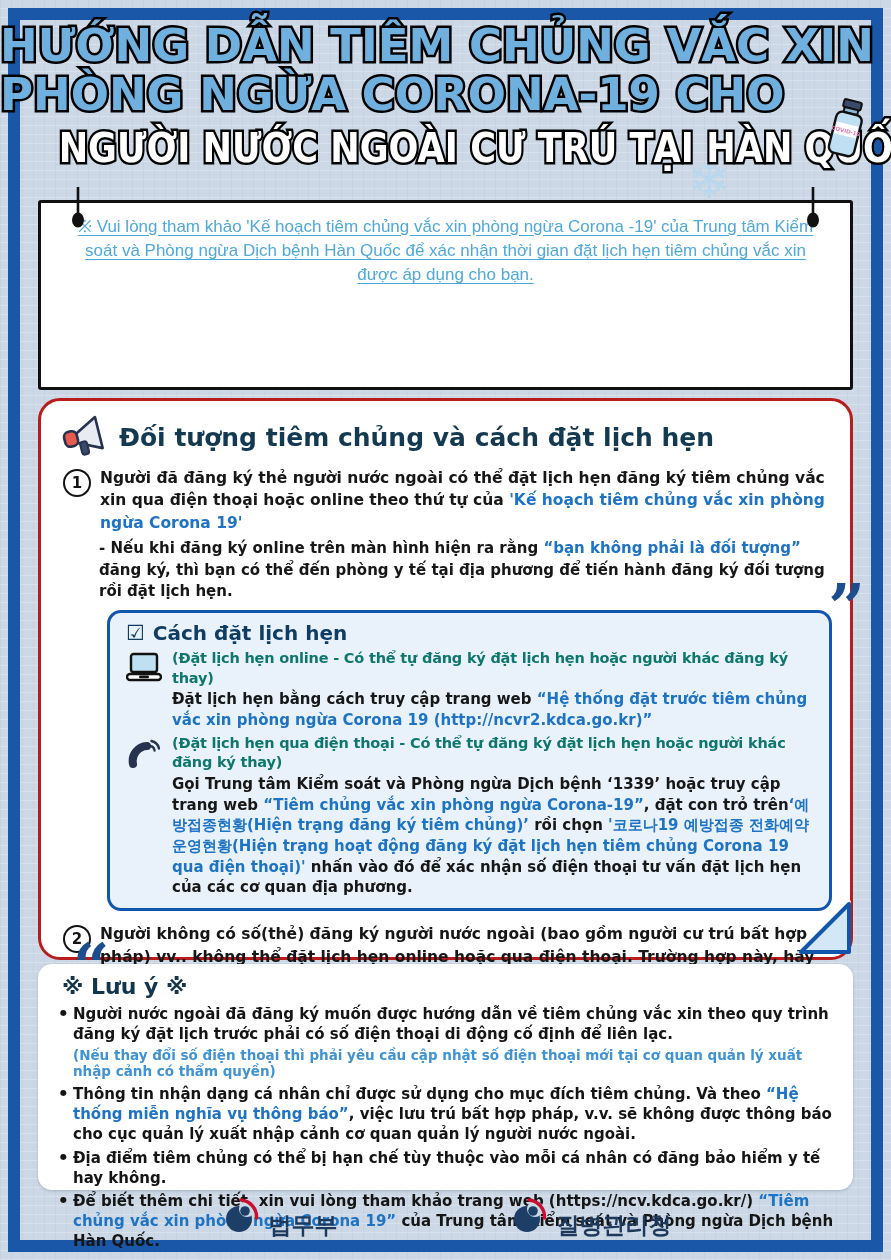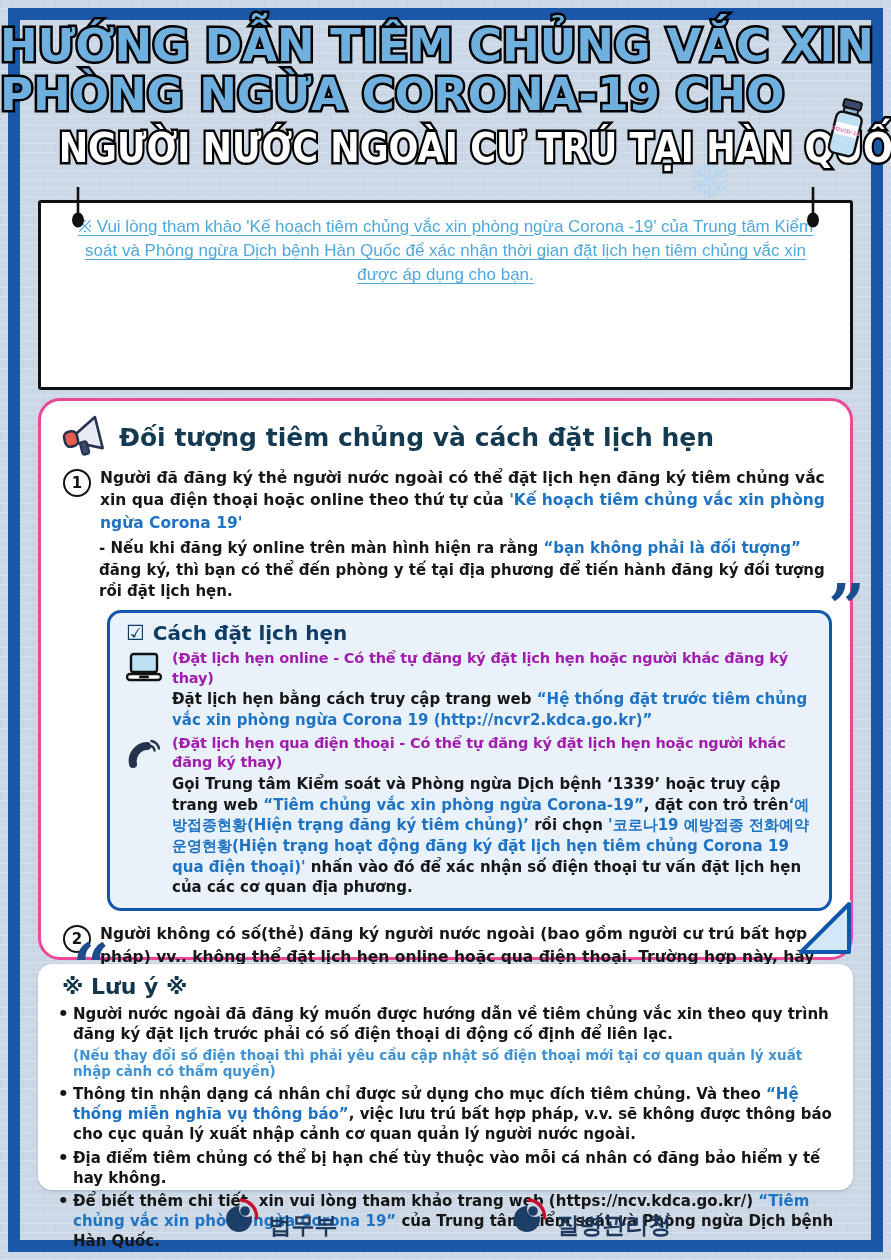--- a/index.html
+++ b/index.html
@@ -30,37 +30,37 @@
   .notice p{margin:0;}
   .n1{color:#2a9bd7;font-weight:bold;font-size:18px;line-height:1.45;
       text-decoration:underline;text-underline-offset:3px;margin-bottom:10px !important;}
   .n2{color:#4fa8da;font-family:"Liberation Sans",sans-serif;font-size:17px;line-height:1.42;
       text-decoration:underline;text-underline-offset:3px;}
   .pin{position:absolute;top:-16px;}
   .pin.l{left:30px;} .pin.r{right:30px;}
 
   
   .main{position:absolute;left:38px;right:38px;top:398px;height:562px;background:#fff;
-    border:3px solid #ec4899;border-radius:22px;padding:10px 14px 6px 20px;box-sizing:border-box;z-index:2;}
+    border:3px solid #b91c1c;border-radius:22px;padding:10px 14px 6px 20px;box-sizing:border-box;z-index:2;}
   .sec-head{display:flex;align-items:center;gap:10px;margin:2px 0 6px;}
   .sec-title{font-size:25px;font-weight:bold;color:#143a52;}
   .item{display:flex;gap:9px;margin:4px 0 4px 2px;}
   .num{flex:0 0 auto;width:24px;height:24px;border:2.3px solid #141414;border-radius:50%;
     display:flex;align-items:center;justify-content:center;font-weight:bold;font-size:15px;margin-top:2px;color:#141414;}
   .item p{margin:0;font-size:15.5px;font-weight:bold;color:#171717;line-height:1.45;}
   .blue{color:#1e73c4;}
   .subnote{margin:2px 4px 8px 38px;font-size:15px;font-weight:bold;color:#171717;line-height:1.42;}
 
   .bbox{position:relative;background:#e9f2fa;border:3px solid #1156ad;border-radius:14px;
     margin:8px 4px 12px 46px;padding:8px 14px 10px 16px;}
   .bb-title{font-size:20px;font-weight:bold;color:#0f3c63;display:flex;align-items:center;gap:8px;margin-bottom:4px;}
   .bb-check{font-size:21px;}
   .method{display:flex;gap:10px;margin-top:3px;}
   .m-icon{flex:0 0 36px;padding-top:3px;}
-  .m-label{color:#a21caf;font-weight:bold;font-size:14.5px;line-height:1.35;letter-spacing:-.2px;}
+  .m-label{color:#0f766e;font-weight:bold;font-size:14.5px;line-height:1.35;letter-spacing:-.2px;}
   .m-body{font-size:15px;font-weight:bold;color:#171717;line-height:1.38;margin-top:1px;}
   .q{position:absolute;color:#1c4e8e;font-family:"DejaVu Serif",serif;font-weight:bold;font-size:64px;line-height:0;}
   .q-top{top:-6px;right:-36px;}
   .q-bot{bottom:-28px;left:-38px;transform:rotate(180deg);}
 
   .warn{display:flex;align-items:flex-start;gap:7px;margin:2px 0 8px 12px;}
   .warn p{margin:0;font-size:15.3px;font-weight:bold;color:#171717;line-height:1.35;}
   .warn-icon{flex:none;width:18px;height:18px;border:2.6px solid #f3a229;border-radius:50%;
     color:#f3a229;font-weight:bold;font-size:12px;display:inline-flex;align-items:center;justify-content:center;margin-top:2px;}
   .curl{position:absolute;right:-3px;bottom:-3px;z-index:3;}

